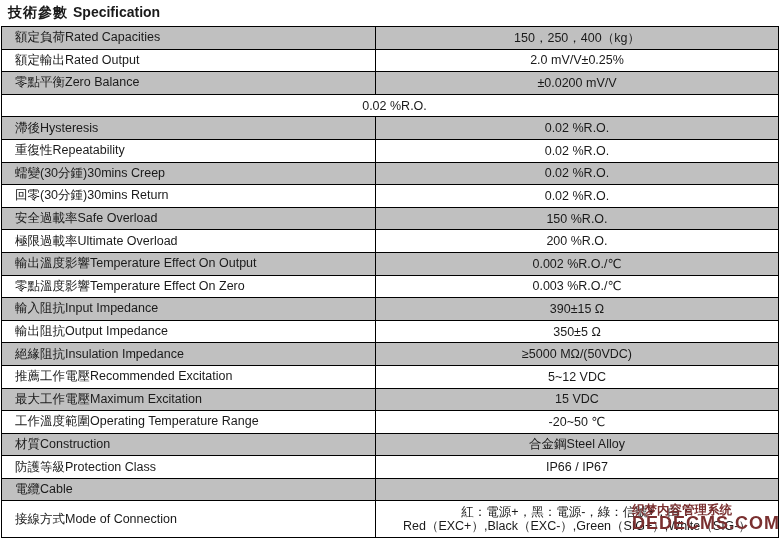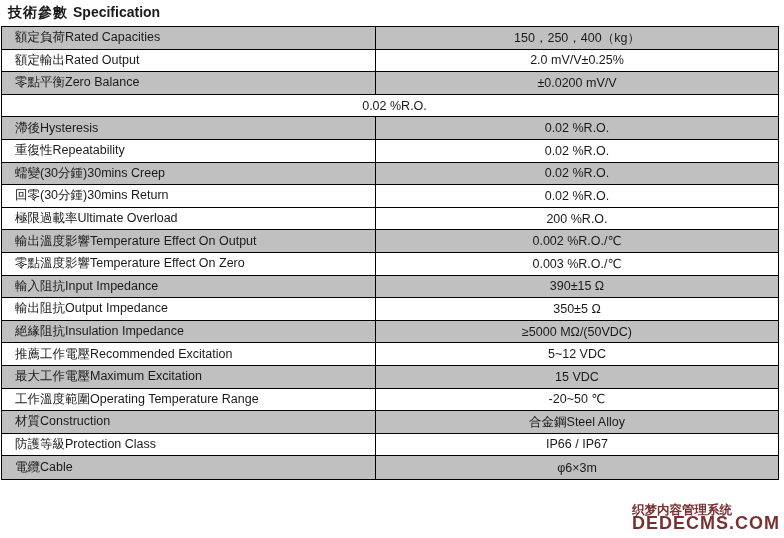--- a/index.html
+++ b/index.html
@@ -74,20 +74,24 @@
         <div class="td-value">0.02 %R.O.</div>
       </div>
       <div class="tr shaded">
         <div class="td-label">蠕變(30分鍾)30mins Creep</div>
         <div class="td-value">0.02 %R.O.</div>
       </div>
       <div class="tr">
         <div class="td-label">回零(30分鍾)30mins Return</div>
         <div class="td-value">0.02 %R.O.</div>
       </div>
+      <div class="tr shaded">
+        <div class="td-label">安全過載率Safe Overload</div>
+        <div class="td-value">150 %R.O.</div>
+      </div>
       <div class="tr">
         <div class="td-label">極限過載率Ultimate Overload</div>
         <div class="td-value">200 %R.O.</div>
       </div>
       <div class="tr shaded">
         <div class="td-label">輸出溫度影響Temperature Effect On Output</div>
         <div class="td-value">0.002 %R.O./℃</div>
       </div>
       <div class="tr">
         <div class="td-label">零點溫度影響Temperature Effect On Zero</div>
@@ -120,21 +124,27 @@
       <div class="tr shaded">
         <div class="td-label">材質Construction</div>
         <div class="td-value">合金鋼Steel Alloy</div>
       </div>
       <div class="tr">
         <div class="td-label">防護等級Protection Class</div>
         <div class="td-value">IP66 / IP67</div>
       </div>
       <div class="tr shaded">
         <div class="td-label">電纜Cable</div>
-        <div class="td-value">φ6×3m</div>
+      </div>
+      <div class="tr tall">
+        <div class="td-label">接線方式Mode of Connection</div>
+        <div class="td-value">
+          <div>紅：電源+，黑：電源-，綠：信號+，白：</div>
+          <div>Red（EXC+）,Black（EXC-）,Green（SIG+）,White（SIG-）</div>
+        </div>
       </div>
     </div>
 
   <div class="watermark">
     <div class="wm-line1">织梦内容管理系统</div>
     <div class="wm-line2">DEDECMS.COM</div>
   </div>
 </div>
 
 </body></html>

